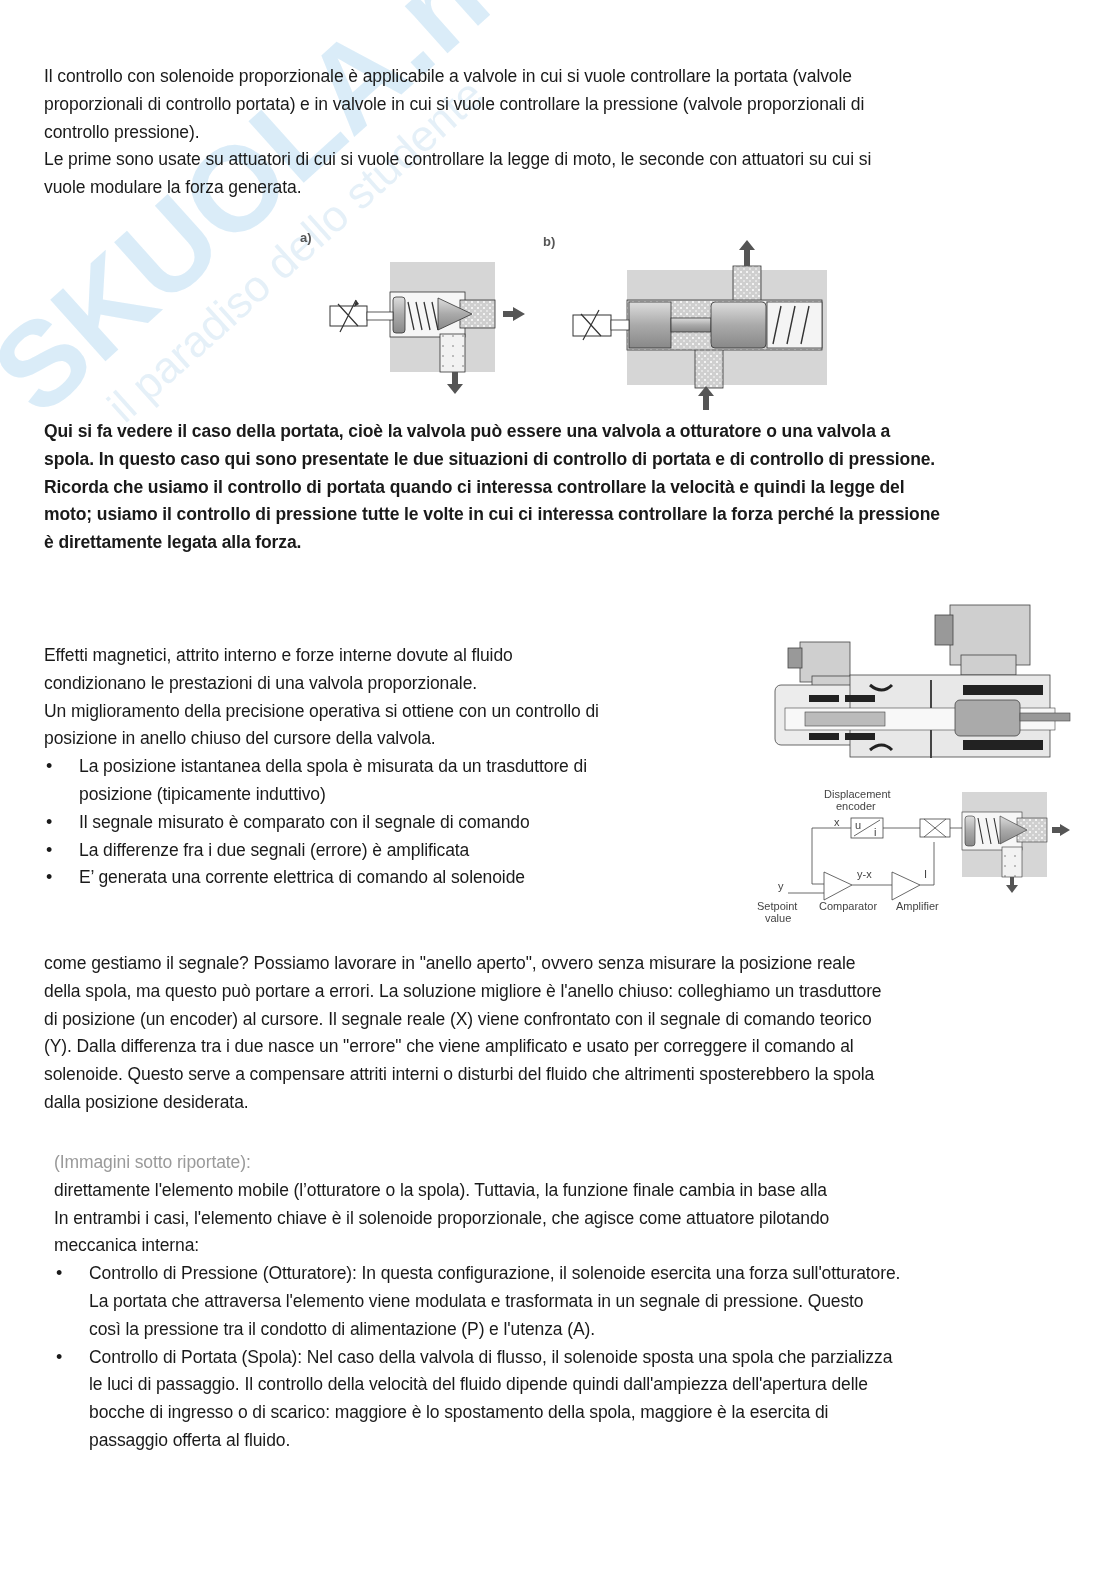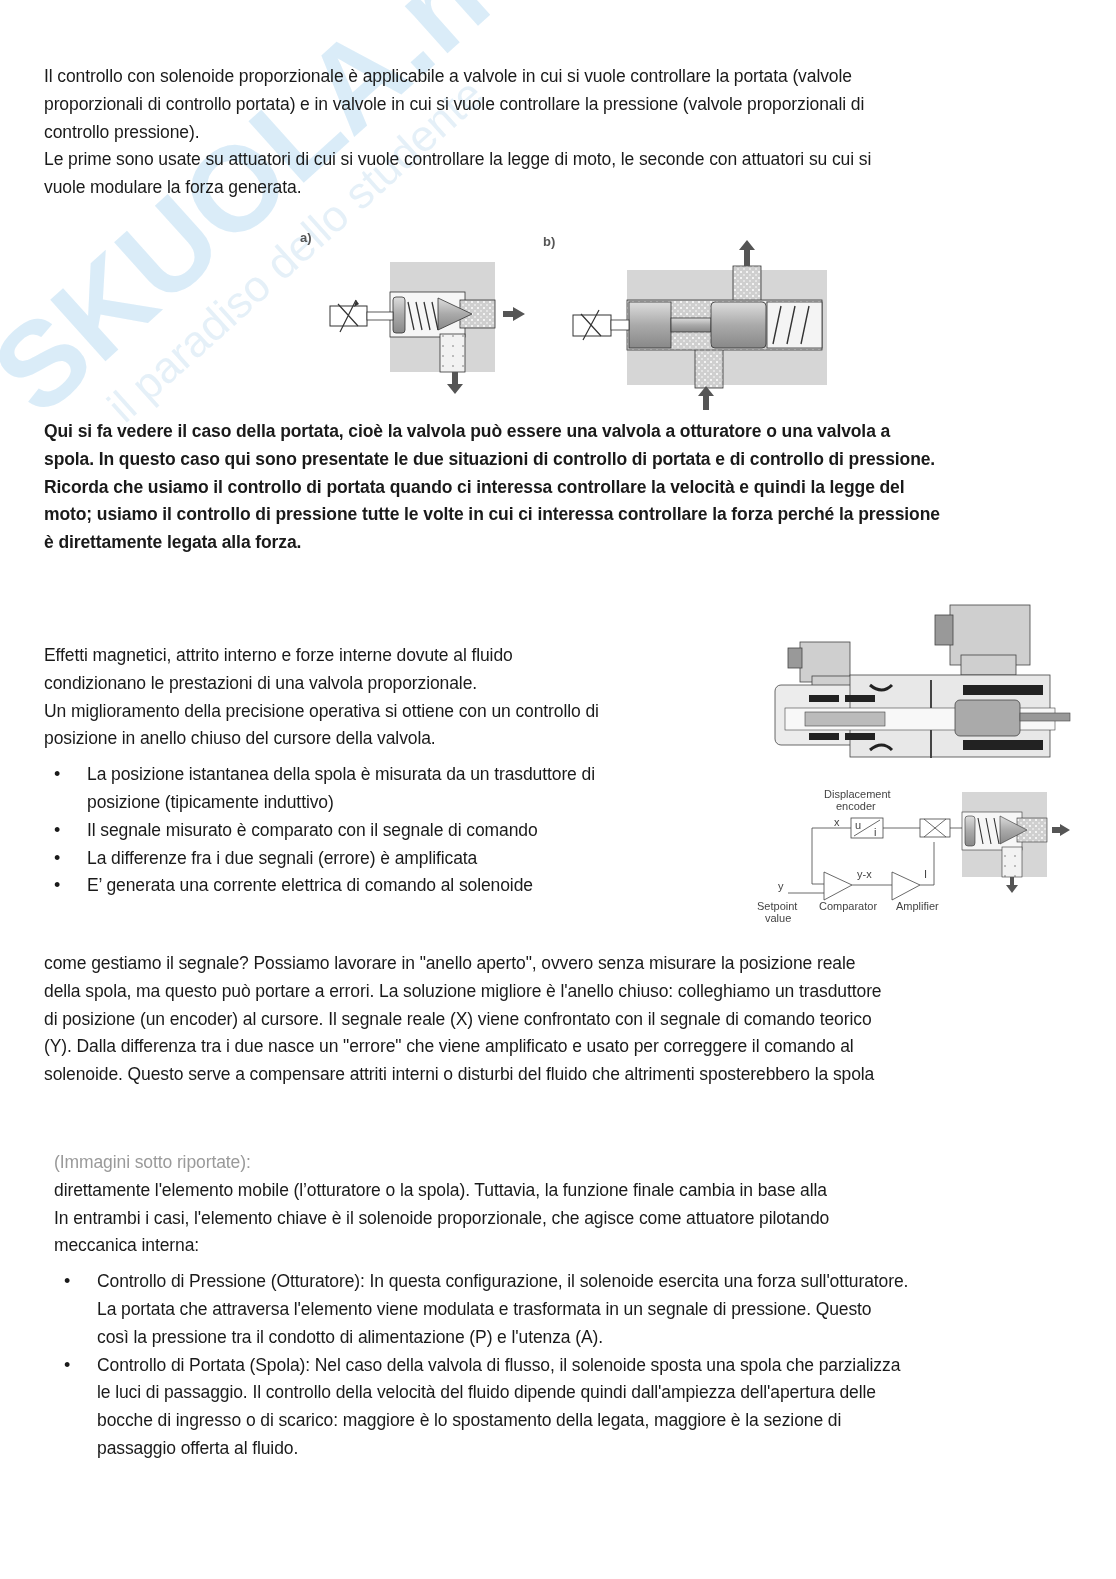--- a/index.html
+++ b/index.html
@@ -1,20 +1,20 @@
 <!DOCTYPE html>
 <html><head>
   <meta charset="utf-8">
   <style>
     html, body { margin: 0; padding: 0; background: #ffffff; }
     body { width: 1116px; height: 1579px; position: relative; overflow: hidden;
       font-family: "Liberation Sans", "DejaVu Sans", sans-serif; color: #1a1a1a; }
     .para { position: absolute; left: 44px; font-size: 17.5px; line-height: 27.8px; letter-spacing: -0.1px; }
     .para p { margin: 0; }
-    .bullets { list-style: none; margin: 8px; padding: 0; }
+    .bullets { list-style: none; margin: 0; padding: 0; }
     .bullets li { position: relative; padding-left: 35px; }
     .bullets li::before { content: "\2022"; position: absolute; left: 2px; top: 0; font-size: 18px; }
     .muted { color: #9a9a9a; }
     .fig { position: absolute; }
     .fig svg { display: block; }
     .fig-label { font-family: "Liberation Sans", sans-serif; font-weight: bold; font-size: 13px; fill: #555; }
     .diag-text { font-family: "Liberation Sans", sans-serif; font-size: 11px; fill: #444; }
     .watermark { position: absolute; left: 0; top: 0; pointer-events: none; }
   </style>
 </head>
@@ -183,33 +183,34 @@
     <path d="M258 95 v8 h-4 l6 8 l6 -8 h-4 v-8 z" fill="#555"></path>
   </svg>
 </div>
 
 <div class="para" style="top:950px;">
   <p>come gestiamo il segnale? Possiamo lavorare in "anello aperto", ovvero senza misurare la posizione reale</p>
   <p>della spola, ma questo può portare a errori. La soluzione migliore è l'anello chiuso: colleghiamo un trasduttore</p>
   <p>di posizione (un encoder) al cursore. Il segnale reale (X) viene confrontato con il segnale di comando teorico</p>
   <p>(Y). Dalla differenza tra i due nasce un "errore" che viene amplificato e usato per correggere il comando al</p>
   <p>solenoide. Questo serve a compensare attriti interni o disturbi del fluido che altrimenti sposterebbero la spola</p>
+  <p>dalla posizione desiderata.</p>
 </div>
 
 <div class="para" style="top:1149px; left:54px;">
   <p class="muted">(Immagini sotto riportate):</p>
   <p>direttamente l'elemento mobile (l’otturatore o la spola). Tuttavia, la funzione finale cambia in base alla</p>
   <p>In entrambi i casi, l'elemento chiave è il solenoide proporzionale, che agisce come attuatore pilotando</p>
   <p>meccanica interna:</p>
   <ul class="bullets">
     <li>
       <div>Controllo di Pressione (Otturatore): In questa configurazione, il solenoide esercita una forza sull'otturatore.</div>
       <div>La portata che attraversa l'elemento viene modulata e trasformata in un segnale di pressione. Questo</div>
       <div>così la pressione tra il condotto di alimentazione (P) e l'utenza (A).</div>
     </li>
     <li>
       <div>Controllo di Portata (Spola): Nel caso della valvola di flusso, il solenoide sposta una spola che parzializza</div>
       <div>le luci di passaggio. Il controllo della velocità del fluido dipende quindi dall'ampiezza dell'apertura delle</div>
-      <div>bocche di ingresso o di scarico: maggiore è lo spostamento della legata, maggiore è la sezione di</div>
+      <div>bocche di ingresso o di scarico: maggiore è lo spostamento della spola, maggiore è la esercita di</div>
       <div>passaggio offerta al fluido.</div>
     </li>
   </ul>
 </div>
 
 </body></html>

